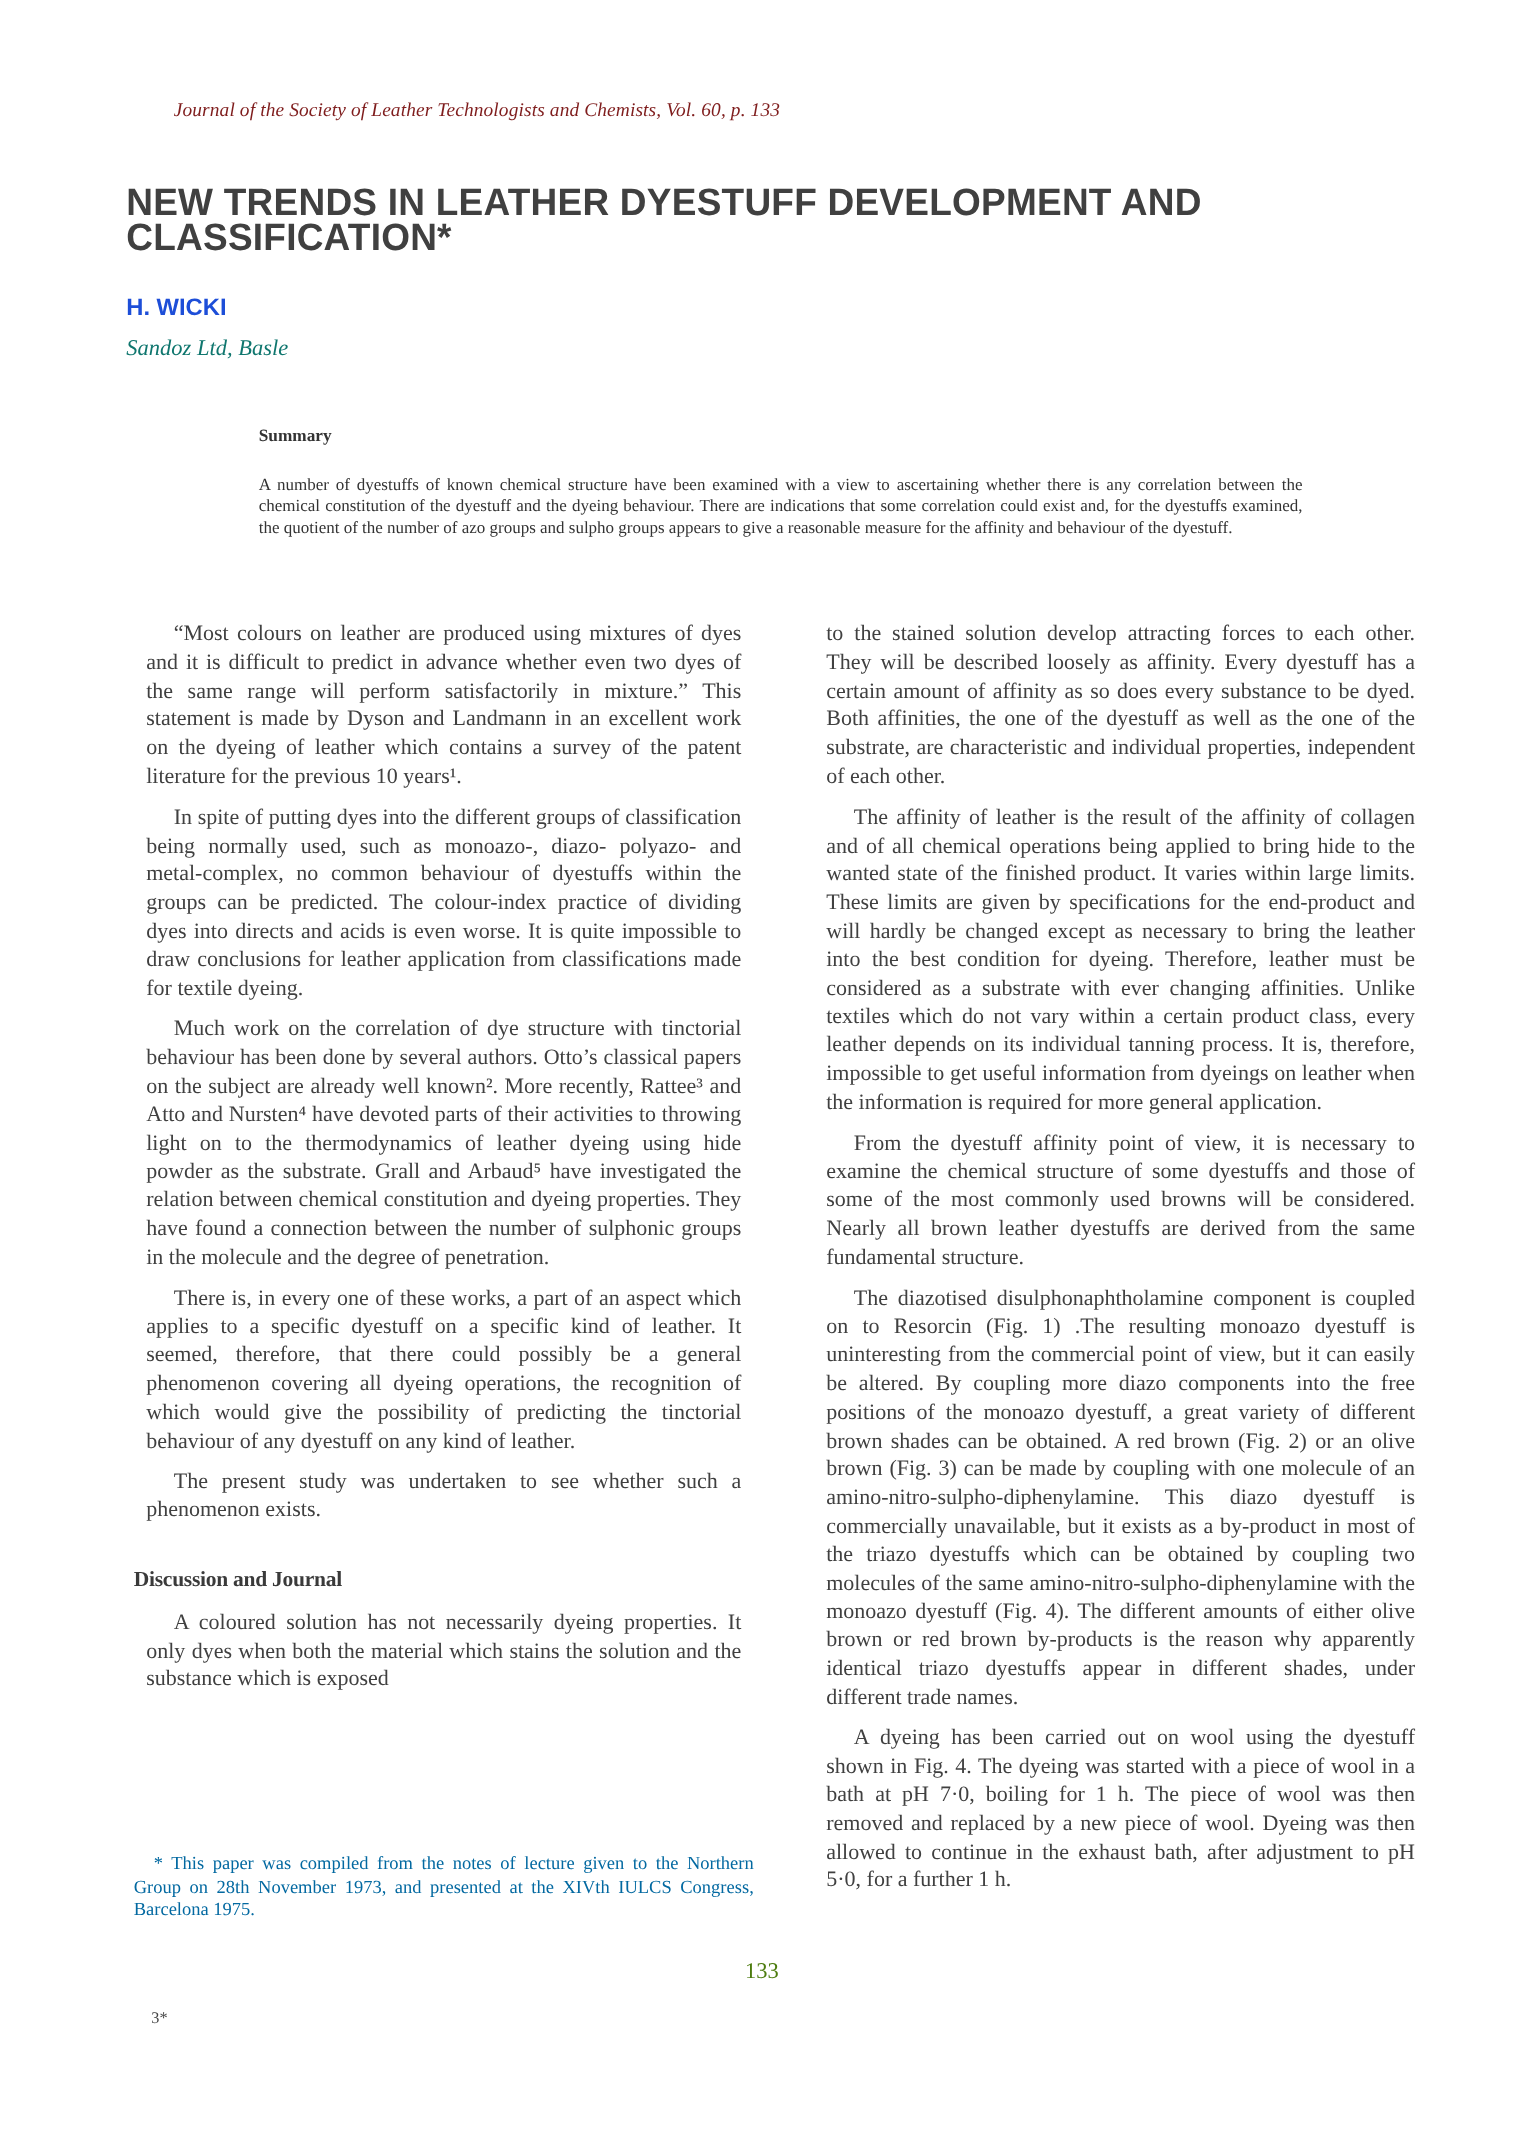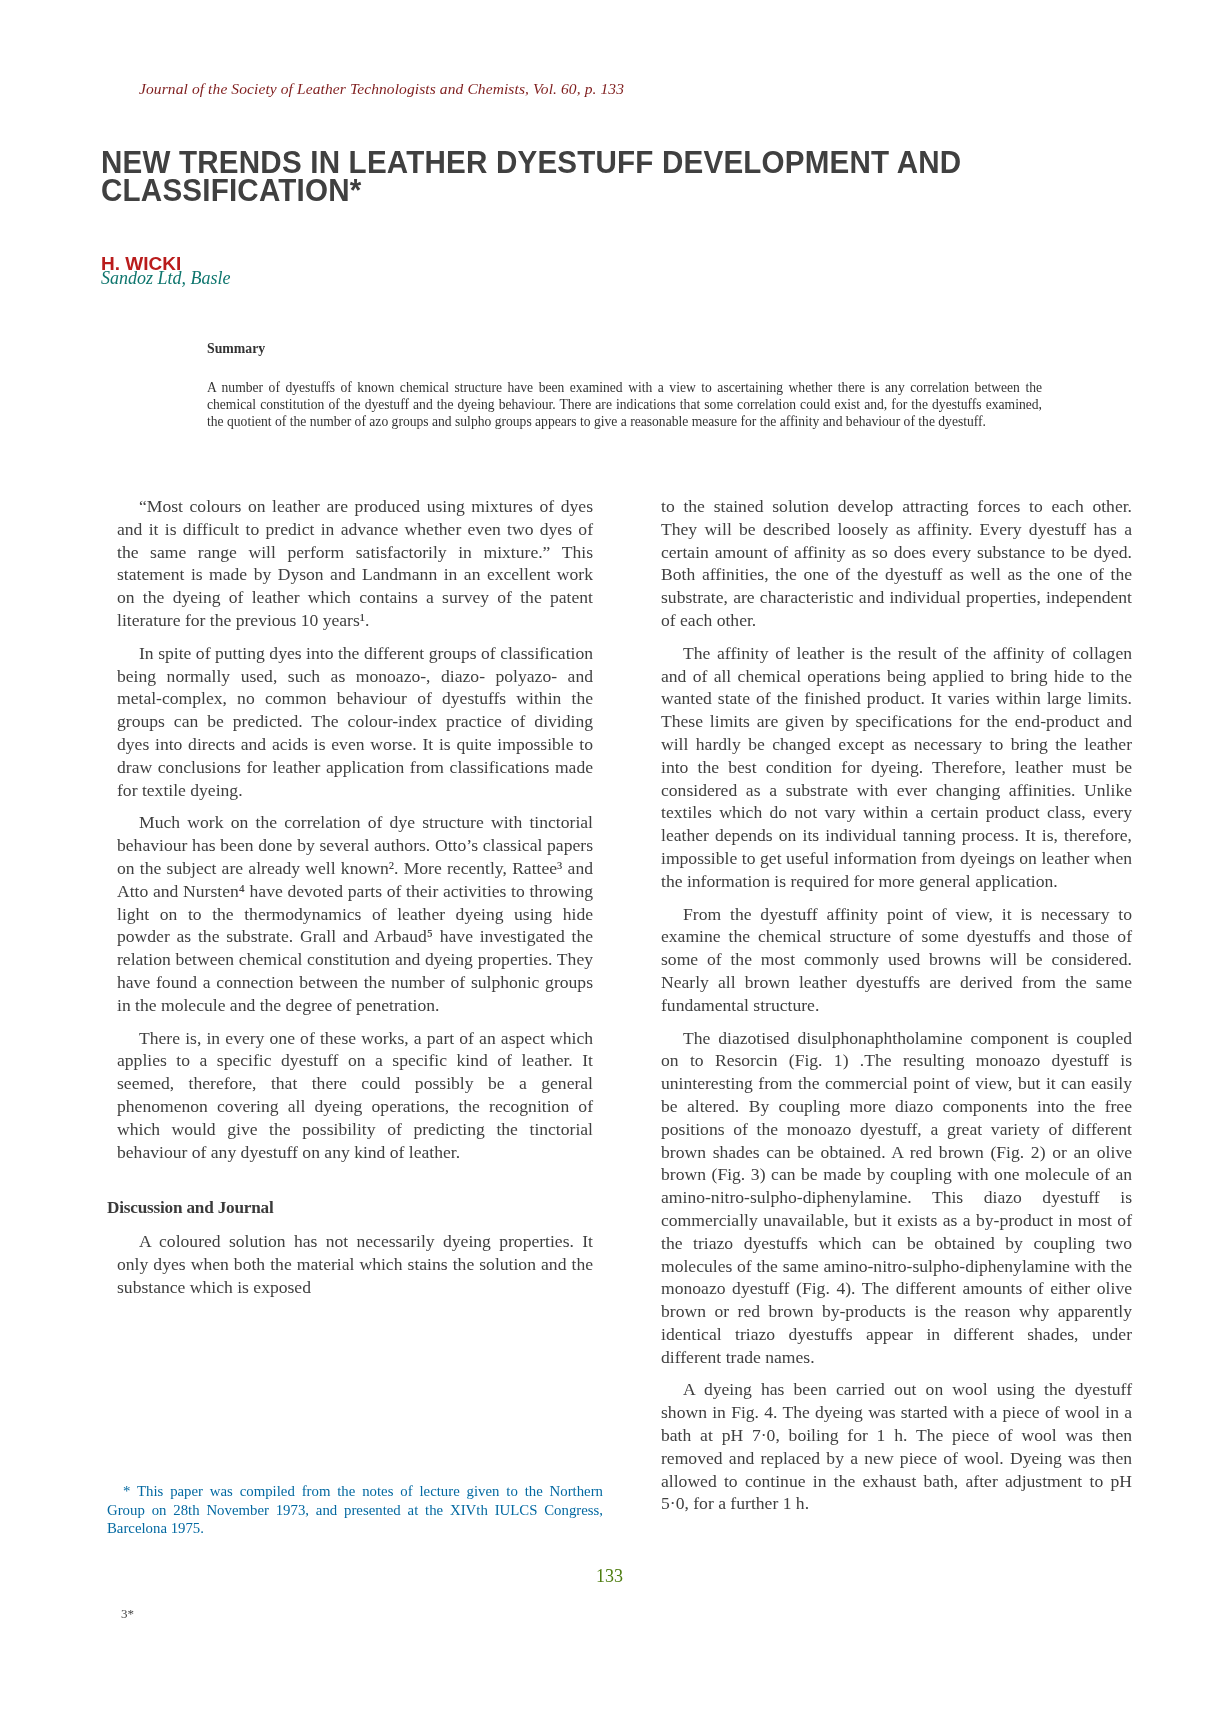--- a/index.html
+++ b/index.html
@@ -21,21 +21,21 @@
   .title {
     position: absolute; left: 101px; top: 148px; width: 1010px;
     font-family: "Liberation Sans", "DejaVu Sans", sans-serif;
     font-weight: bold; font-size: 30.5px; line-height: 28px;
     color: #404040; letter-spacing: 0.2px;
     transform: scaleX(0.97); transform-origin: left top;
   }
   .author {
     position: absolute; left: 101px; top: 236px;
     font-family: "Liberation Sans", "DejaVu Sans", sans-serif;
-    font-weight: bold; font-size: 19px; color: #b91c1c; margin-top: 17px;
+    font-weight: bold; font-size: 19px; color: #1d4ed8;
   }
   .affiliation {
     position: absolute; left: 101px; top: 268px;
     font-style: italic; font-size: 18px; color: #0f766e;
   }
   .summary {
     position: absolute; left: 207px; top: 340px; width: 835px;
     font-size: 13.6px; line-height: 17px; color: #333;
   }
   .summary-heading { font-weight: bold; margin-bottom: 22px; font-size: 13.8px; }
@@ -80,20 +80,21 @@
 <div class="summary">
   <div class="summary-heading">Summary</div>
   <div class="summary-text">A number of dyestuffs of known chemical structure have been examined with a view to ascertaining whether there is any correlation between the chemical constitution of the dyestuff and the dyeing behaviour. There are indications that some correlation could exist and, for the dyestuffs examined, the quotient of the number of azo groups and sulpho groups appears to give a reasonable measure for the affinity and behaviour of the dyestuff.</div>
 </div>
 
 <div class="col col-left">
   <p>“Most colours on leather are produced using mixtures of dyes and it is difficult to predict in advance whether even two dyes of the same range will perform satisfactorily in mixture.” This statement is made by Dyson and Landmann in an excellent work on the dyeing of leather which contains a survey of the patent literature for the previous 10 years¹.</p>
   <p>In spite of putting dyes into the different groups of classification being normally used, such as monoazo-, diazo- polyazo- and metal-complex, no common behaviour of dyestuffs within the groups can be predicted. The colour-index practice of dividing dyes into directs and acids is even worse. It is quite impossible to draw conclusions for leather application from classifications made for textile dyeing.</p>
   <p>Much work on the correlation of dye structure with tinctorial behaviour has been done by several authors. Otto’s classical papers on the subject are already well known². More recently, Rattee³ and Atto and Nursten⁴ have devoted parts of their activities to throwing light on to the thermodynamics of leather dyeing using hide powder as the substrate. Grall and Arbaud⁵ have investigated the relation between chemical constitution and dyeing properties. They have found a connection between the number of sulphonic groups in the molecule and the degree of penetration.</p>
   <p>There is, in every one of these works, a part of an aspect which applies to a specific dyestuff on a specific kind of leather. It seemed, therefore, that there could possibly be a general phenomenon covering all dyeing operations, the recognition of which would give the possibility of predicting the tinctorial behaviour of any dyestuff on any kind of leather.</p>
+  <p>The present study was undertaken to see whether such a phenomenon exists.</p>
   <div class="section-gap"></div>
   <div class="section-heading">Discussion and Journal</div>
   <p>A coloured solution has not necessarily dyeing properties. It only dyes when both the material which stains the solution and the substance which is exposed</p>
 </div>
 
 <div class="col col-right">
   <p class="noindent">to the stained solution develop attracting forces to each other. They will be described loosely as affinity. Every dyestuff has a certain amount of affinity as so does every substance to be dyed. Both affinities, the one of the dyestuff as well as the one of the substrate, are characteristic and individual properties, independent of each other.</p>
   <p>The affinity of leather is the result of the affinity of collagen and of all chemical operations being applied to bring hide to the wanted state of the finished product. It varies within large limits. These limits are given by specifications for the end-product and will hardly be changed except as necessary to bring the leather into the best condition for dyeing. Therefore, leather must be considered as a substrate with ever changing affinities. Unlike textiles which do not vary within a certain product class, every leather depends on its individual tanning process. It is, therefore, impossible to get useful information from dyeings on leather when the information is required for more general application.</p>
   <p>From the dyestuff affinity point of view, it is necessary to examine the chemical structure of some dyestuffs and those of some of the most commonly used browns will be considered. Nearly all brown leather dyestuffs are derived from the same fundamental structure.</p>
   <p>The diazotised disulphonaphtholamine component is coupled on to Resorcin (Fig. 1) .The resulting monoazo dyestuff is uninteresting from the commercial point of view, but it can easily be altered. By coupling more diazo components into the free positions of the monoazo dyestuff, a great variety of different brown shades can be obtained. A red brown (Fig. 2) or an olive brown (Fig. 3) can be made by coupling with one molecule of an amino-nitro-sulpho-diphenylamine. This diazo dyestuff is commercially unavailable, but it exists as a by-product in most of the triazo dyestuffs which can be obtained by coupling two molecules of the same amino-nitro-sulpho-diphenylamine with the monoazo dyestuff (Fig. 4). The different amounts of either olive brown or red brown by-products is the reason why apparently identical triazo dyestuffs appear in different shades, under different trade names.</p>

